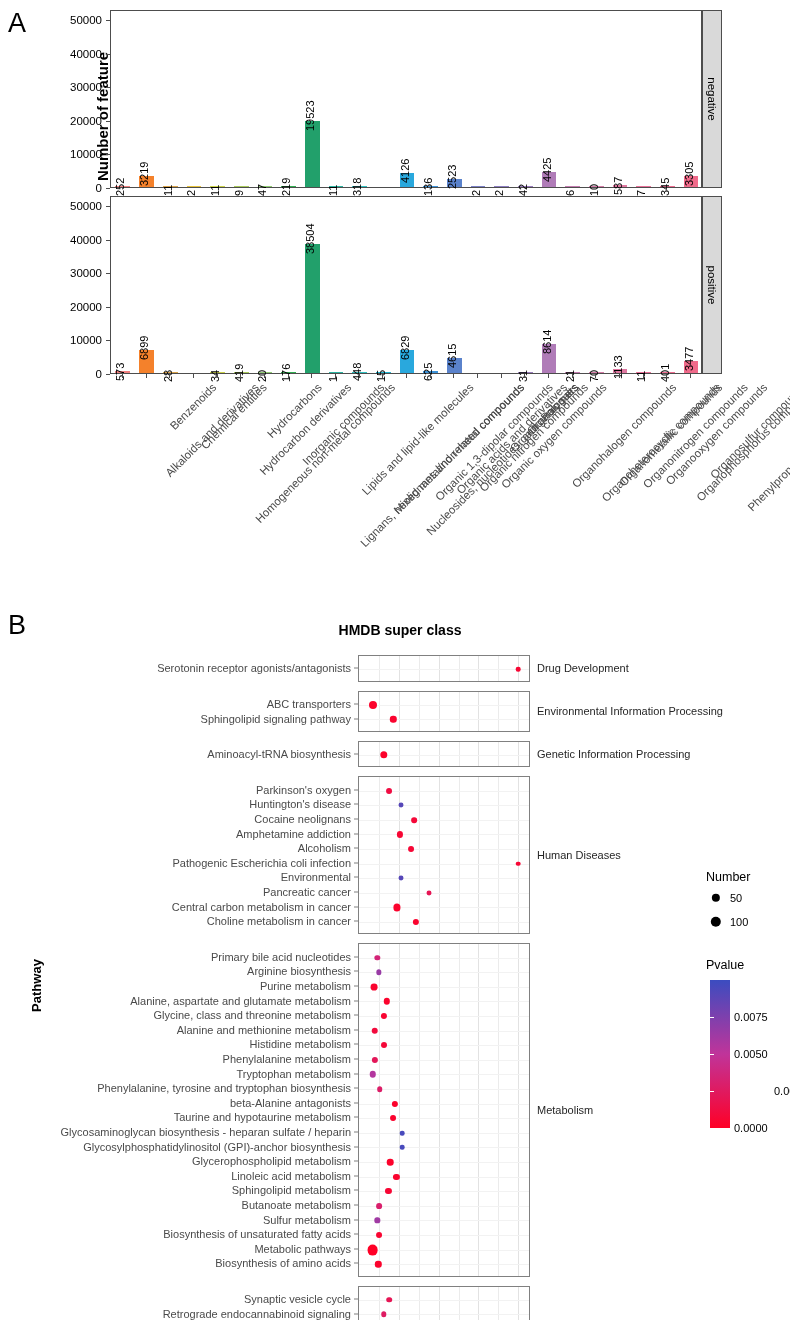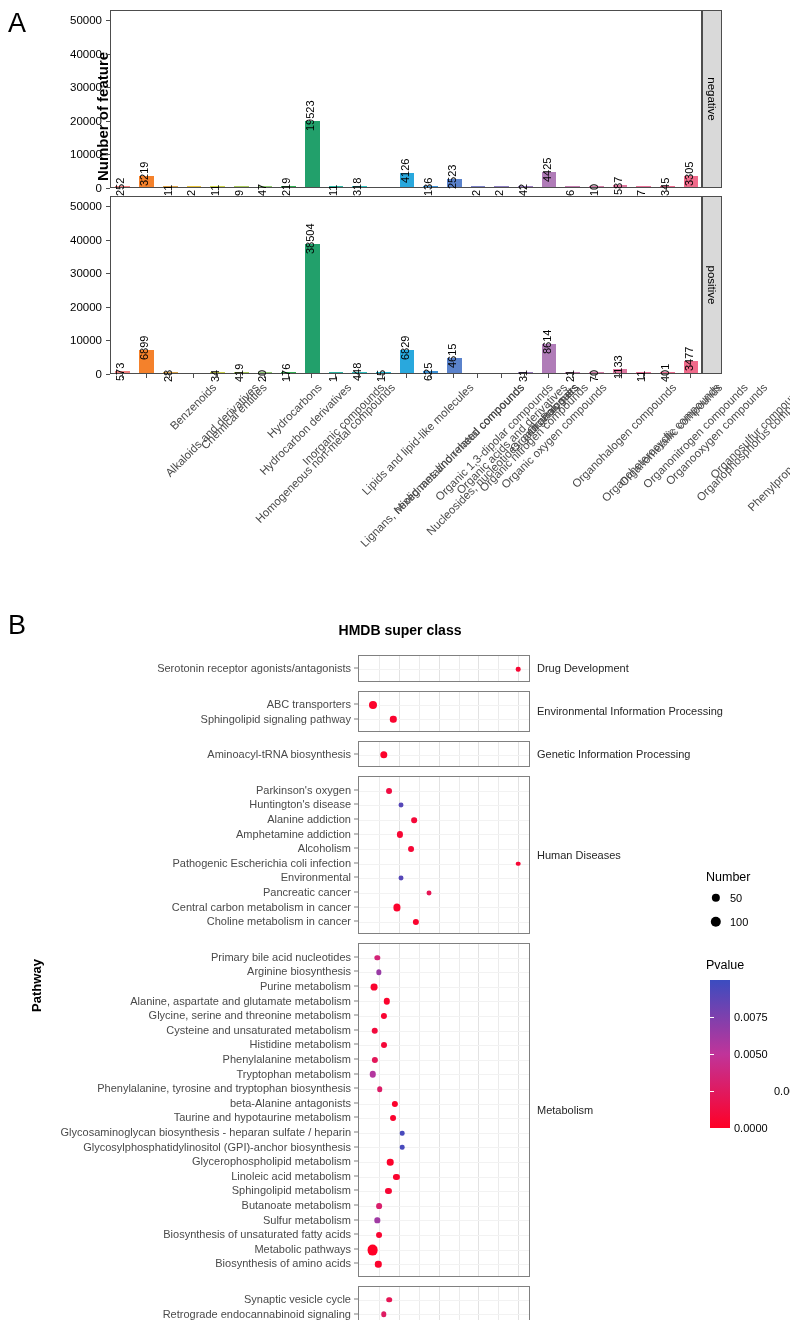--- a/index.html
+++ b/index.html
@@ -355,21 +355,21 @@
         <div class="dot" title="Pancreatic cancer" style="left: 70.0741px; top: 115.5px; width: 4.96363px; height: 4.96363px; background: rgb(230, 21, 84);"></div>
         <div class="gridh" style="top: 130.1px;"></div>
         <div class="dot" title="Central carbon metabolism in cancer" style="left: 38.2222px; top: 130.1px; width: 7.1436px; height: 7.1436px; background: rgb(251, 3, 45);"></div>
         <div class="gridh" style="top: 144.7px;"></div>
         <div class="dot" title="Choline metabolism in cancer" style="left: 56.537px; top: 144.7px; width: 6.2547px; height: 6.2547px; background: rgb(250, 4, 47);"></div>
       </div>
       <div class="pw-lbl" style="right: 439px; top: 189.7px;">Parkinson's oxygen</div>
       <div class="pw-tick" style="left: 354px; top: 189.7px;"></div>
       <div class="pw-lbl" style="right: 439px; top: 204.3px;">Huntington's disease</div>
       <div class="pw-tick" style="left: 354px; top: 204.3px;"></div>
-      <div class="pw-lbl" style="right: 439px; top: 218.9px;">Alanine addiction</div>
+      <div class="pw-lbl" style="right: 439px; top: 218.9px;">Cocaine neolignans</div>
       <div class="pw-tick" style="left: 354px; top: 218.9px;"></div>
       <div class="pw-lbl" style="right: 439px; top: 233.5px;">Amphetamine addiction</div>
       <div class="pw-tick" style="left: 354px; top: 233.5px;"></div>
       <div class="pw-lbl" style="right: 439px; top: 248.1px;">Alcoholism</div>
       <div class="pw-tick" style="left: 354px; top: 248.1px;"></div>
       <div class="pw-lbl" style="right: 439px; top: 262.7px;">Pathogenic Escherichia coli infection</div>
       <div class="pw-tick" style="left: 354px; top: 262.7px;"></div>
       <div class="pw-lbl" style="right: 439px; top: 277.3px;">Environmental</div>
       <div class="pw-tick" style="left: 354px; top: 277.3px;"></div>
       <div class="pw-lbl" style="right: 439px; top: 291.9px;">Pancreatic cancer</div>
@@ -434,23 +434,23 @@
         <div class="dot" title="Biosynthesis of amino acids" style="left: 19.1111px; top: 319.9px; width: 6.41994px; height: 6.41994px; background: rgb(251, 3, 45);"></div>
       </div>
       <div class="pw-lbl" style="right: 439px; top: 356.7px;">Primary bile acid nucleotides</div>
       <div class="pw-tick" style="left: 354px; top: 356.7px;"></div>
       <div class="pw-lbl" style="right: 439px; top: 371.3px;">Arginine biosynthesis</div>
       <div class="pw-tick" style="left: 354px; top: 371.3px;"></div>
       <div class="pw-lbl" style="right: 439px; top: 385.9px;">Purine metabolism</div>
       <div class="pw-tick" style="left: 354px; top: 385.9px;"></div>
       <div class="pw-lbl" style="right: 439px; top: 400.5px;">Alanine, aspartate and glutamate metabolism</div>
       <div class="pw-tick" style="left: 354px; top: 400.5px;"></div>
-      <div class="pw-lbl" style="right: 439px; top: 415.1px;">Glycine, serine and threonine metabolism</div>
+      <div class="pw-lbl" style="right: 439px; top: 415.1px;">Glycine, class and threonine metabolism</div>
       <div class="pw-tick" style="left: 354px; top: 415.1px;"></div>
-      <div class="pw-lbl" style="right: 439px; top: 429.7px;">Cysteine and unsaturated metabolism</div>
+      <div class="pw-lbl" style="right: 439px; top: 429.7px;">Alanine and methionine metabolism</div>
       <div class="pw-tick" style="left: 354px; top: 429.7px;"></div>
       <div class="pw-lbl" style="right: 439px; top: 444.3px;">Histidine metabolism</div>
       <div class="pw-tick" style="left: 354px; top: 444.3px;"></div>
       <div class="pw-lbl" style="right: 439px; top: 458.9px;">Phenylalanine metabolism</div>
       <div class="pw-tick" style="left: 354px; top: 458.9px;"></div>
       <div class="pw-lbl" style="right: 439px; top: 473.5px;">Tryptophan metabolism</div>
       <div class="pw-tick" style="left: 354px; top: 473.5px;"></div>
       <div class="pw-lbl" style="right: 439px; top: 488.1px;">Phenylalanine, tyrosine and tryptophan biosynthesis</div>
       <div class="pw-tick" style="left: 354px; top: 488.1px;"></div>
       <div class="pw-lbl" style="right: 439px; top: 502.7px;">beta-Alanine antagonists</div>

